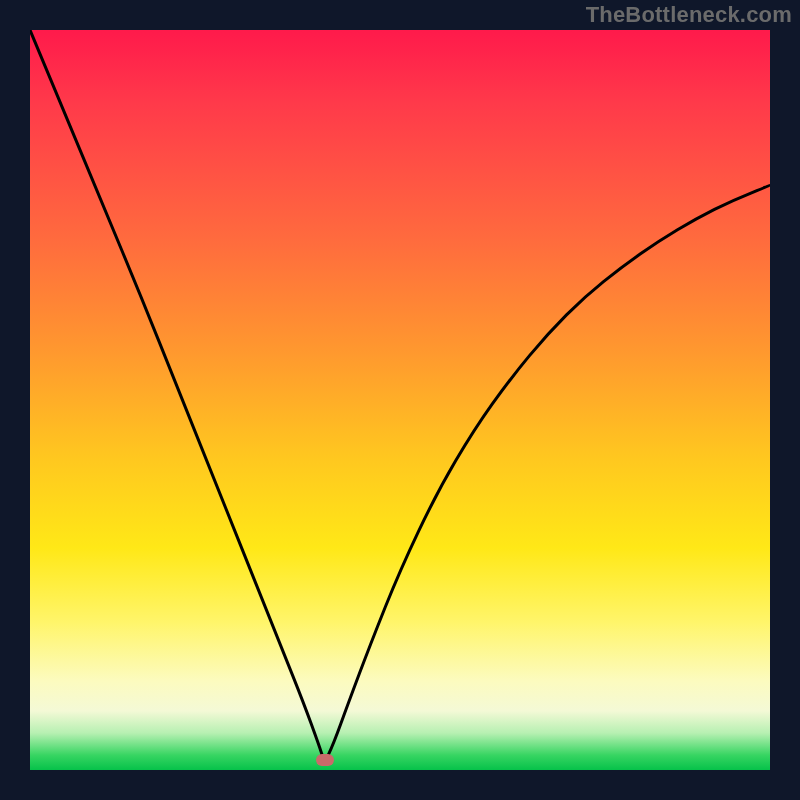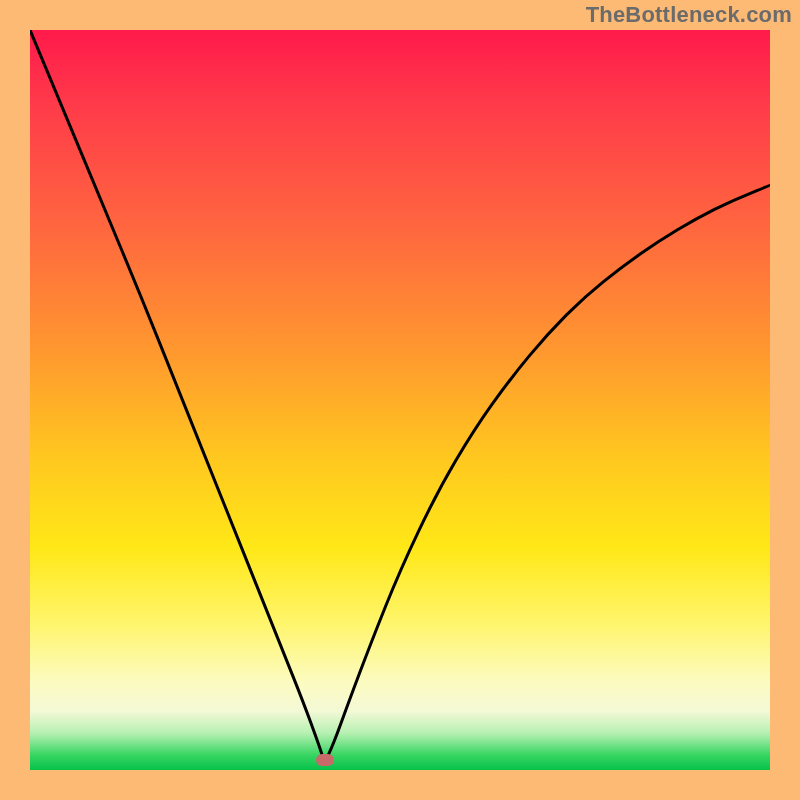--- a/index.html
+++ b/index.html
@@ -7,21 +7,21 @@
     padding: 0;
     width: 800px;
     height: 800px;
     background: #000;
     font-family: Arial, Helvetica, sans-serif;
   }
   .frame {
     position: relative;
     width: 800px;
     height: 800px;
-    background: #fdba74;
+    background: #0f172a;
   }
   .watermark {
     position: absolute;
     top: 2px;
     right: 8px;
     color: #6b6b6b;
     font-size: 22px;
     font-weight: 600;
     letter-spacing: 0.2px;
     z-index: 20;

